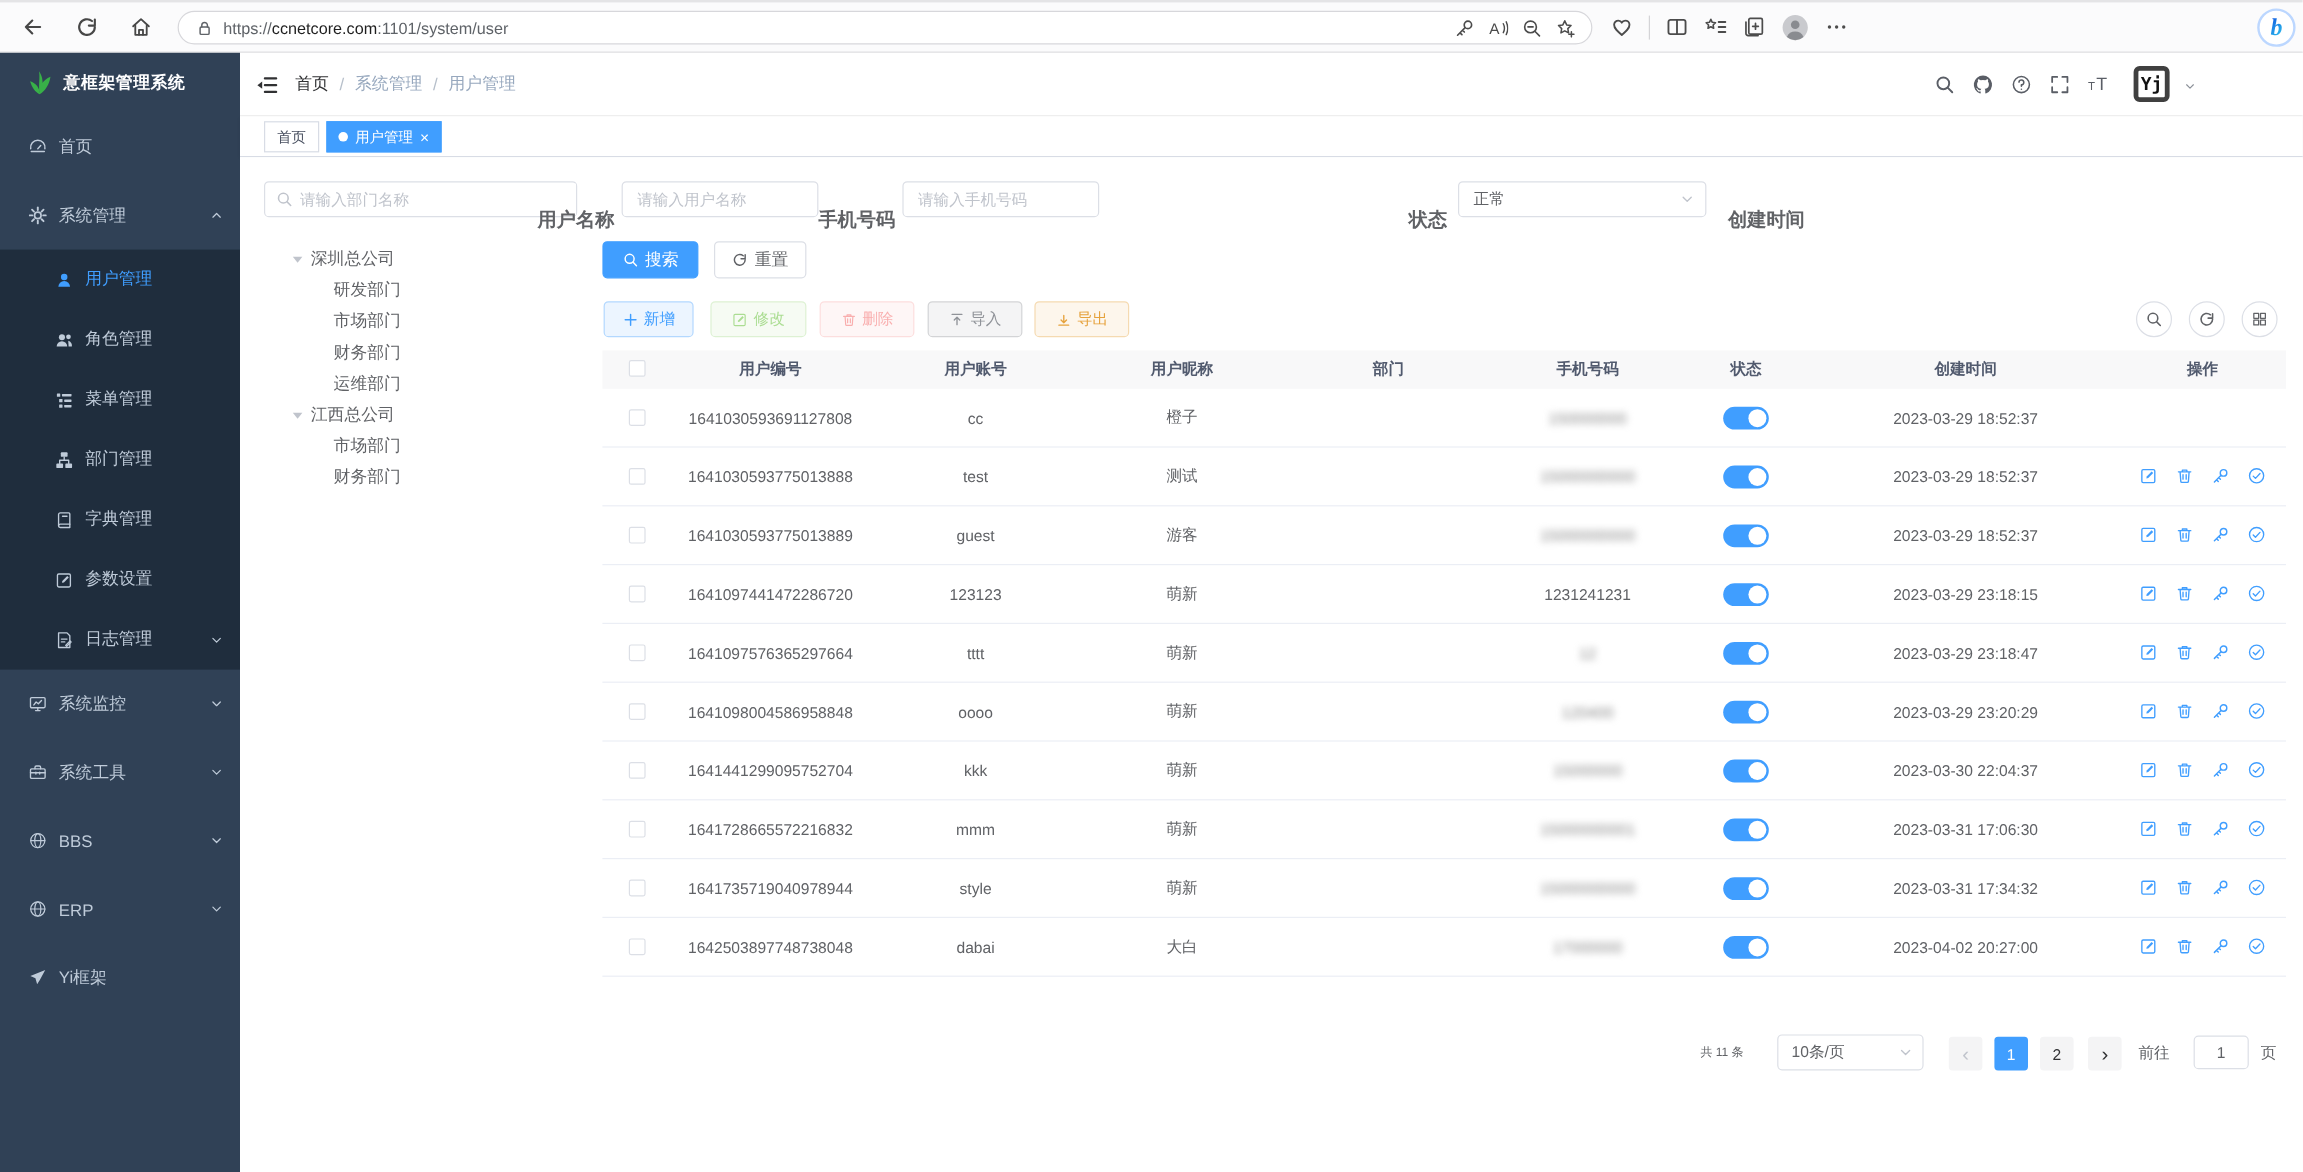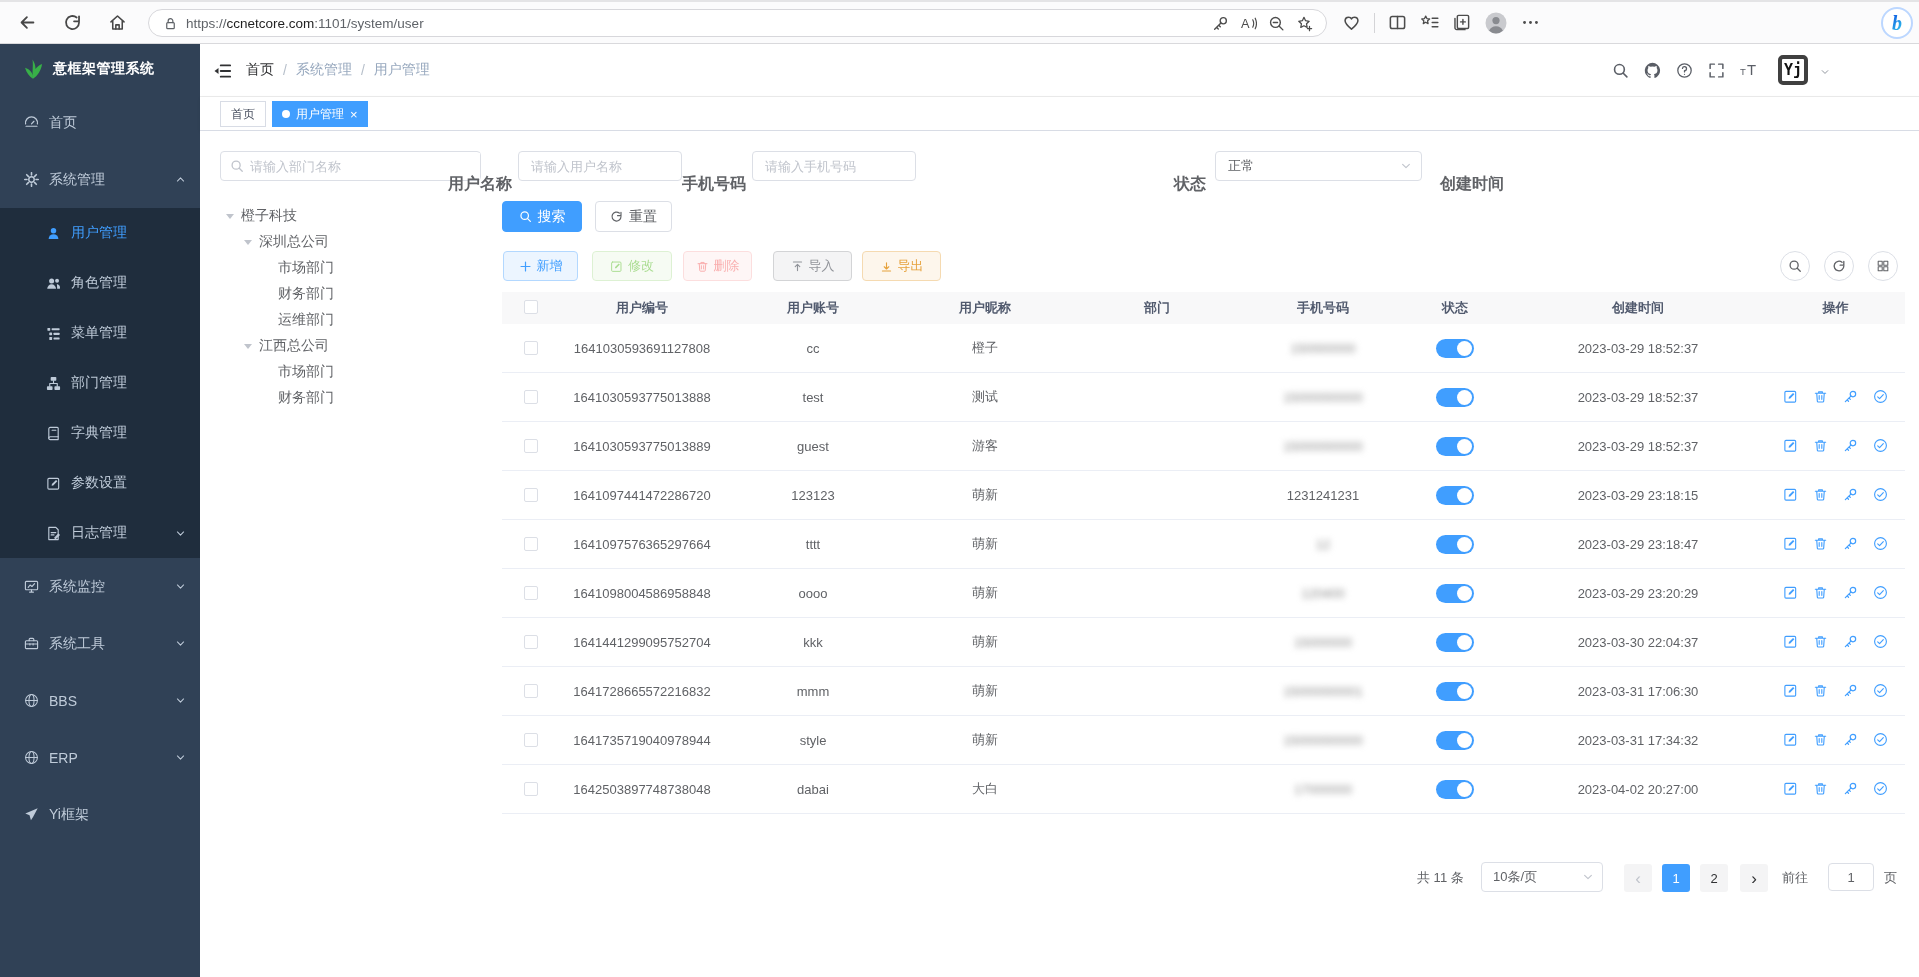--- a/index.html
+++ b/index.html
@@ -105,21 +105,21 @@
   .thead { display:flex; height:32px; background:#f8f8f9; align-items:center; }
   .th { font-size:13px; font-weight:bold; color:#515a6e; text-align:center; }
   .trow { display:flex; height:49px; align-items:center; border-bottom:1px solid #ebeef5; }
   .td { font-size:13px; color:#606266; text-align:center; display:flex; align-items:center; justify-content:center; }
   .cb { width:14px; height:14px; border:1px solid #dcdfe6; border-radius:2px; background:#fff; display:inline-block; }
   .sw { width:38px; height:19px; border-radius:10px; background:#409eff; position:relative; display:inline-block; }
   .sw::after { content:""; position:absolute; right:2px; top:2px; width:15px; height:15px; border-radius:50%; background:#fff; }
   .blurred { filter:blur(3px); color:#8b8b8b; }
   .opbtn { width:16px; height:16px; color:#409eff; background:none; border:none; padding:0; margin:0 7px; cursor:pointer; }
 
-  .pg-total { position:absolute; left:1217px; top:732px; height:30px; line-height:30px; font-size:13px; color:#606266; }
+  .pg-total { position:absolute; left:1217px; top:732px; height:30px; line-height:30px; font-size:10px; color:#606266; }
   .pg-size { position:absolute; left:1281px; top:731px; width:122px; height:30px; border:1px solid #dcdfe6; border-radius:4px;
     display:flex; align-items:center; justify-content:space-between; padding:0 8px 0 11px; font-size:13px; color:#606266; background:#fff; }
   .pg-btn { position:absolute; top:733px; width:28px; height:28px; background:#f4f4f5; border-radius:3px; border:none;
     display:flex; align-items:center; justify-content:center; font-size:13px; color:#303133; cursor:pointer; font-family:inherit; }
   .pg-btn.on { background:#409eff; color:#fff; }
   .pg-btn.dis { color:#c0c4cc; }
   .pg-arrow { font-size:17px; line-height:1; }
   .pg-go { position:absolute; top:732px; height:30px; line-height:30px; font-size:13px; color:#606266; }
   .pg-input { position:absolute; left:1628px; top:732px; width:46px; height:28px; border:1px solid #dcdfe6; border-radius:4px;
     text-align:center; font-size:13px; color:#606266; outline:none; font-family:inherit; }
@@ -488,27 +488,26 @@
   <div class="tsearch">
     <span class="ic" style="width:14px;height:14px">
         <svg viewBox="0 0 16 16" fill="none" stroke="currentColor" stroke-width="1.5" stroke-linecap="round" stroke-linejoin="round">
           <circle cx="7" cy="7" r="4.6"></circle>
           <path d="M10.6 10.6 14 14"></path>
         </svg>
       </span>
     <input placeholder="请输入部门名称" style="">
   </div>
   <div id="treenodes">
-      <div class="tnode d0">
-        <span class="caret"></span>
-        <span>橙子科技</span>
-      </div>
       <div class="tnode d1">
         <span class="caret"></span>
         <span>深圳总公司</span>
+      </div>
+      <div class="tnode d2">
+        <span>研发部门</span>
       </div>
       <div class="tnode d2">
         <span>市场部门</span>
       </div>
       <div class="tnode d2">
         <span>财务部门</span>
       </div>
       <div class="tnode d2">
         <span>运维部门</span>
       </div>
@@ -569,21 +568,21 @@
       </button>
       <button class="abtn modify" style="left: 392px; width: 80px;">
         <span class="ic" style="width: 13px; height: 13px;">
           <svg viewBox="0 0 16 16" fill="none" stroke="currentColor" stroke-width="1.2" stroke-linecap="round" stroke-linejoin="round">
             <rect x="2" y="2.5" width="11.5" height="11.5" rx="1.2"></rect>
             <path d="M6 10.3l1.7-.3 4.4-4.4-1.4-1.4L6.3 8.6z" fill="currentColor" stroke="none"></path>
           </svg>
         </span>
         <span>修改</span>
       </button>
-      <button class="abtn delete" style="left: 483px; width: 69px;">
+      <button class="abtn delete" style="left: 483px; width: 79px;">
         <span class="ic" style="width: 13px; height: 13px;">
           <svg viewBox="0 0 16 16" fill="none" stroke="currentColor" stroke-width="1.2" stroke-linecap="round" stroke-linejoin="round">
             <path d="M2.5 4.5h11M6 4.5V3h4v1.5M4 4.5l.6 8.4a1 1 0 0 0 1 .9h4.8a1 1 0 0 0 1-.9l.6-8.4M6.6 7v4M9.4 7v4"></path>
           </svg>
         </span>
         <span>删除</span>
       </button>
       <button class="abtn import" style="left: 573px; width: 79px;">
         <span class="ic" style="width: 13px; height: 13px;">
           <svg viewBox="0 0 16 16" fill="none" stroke="currentColor" stroke-width="1.4" stroke-linecap="round" stroke-linejoin="round">

